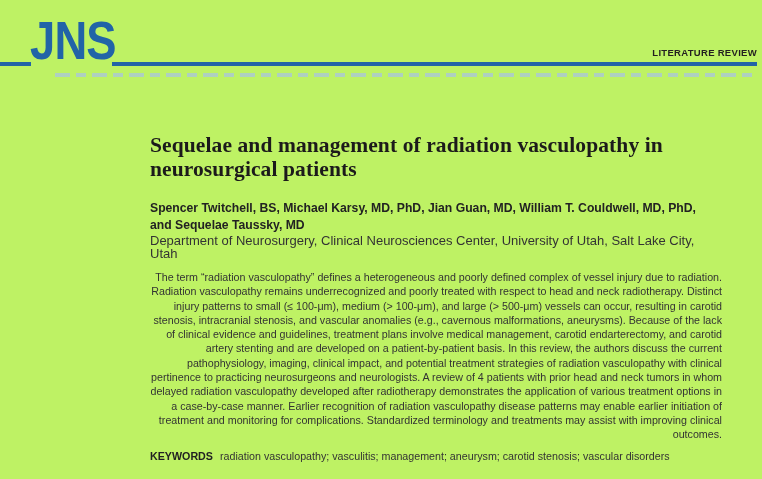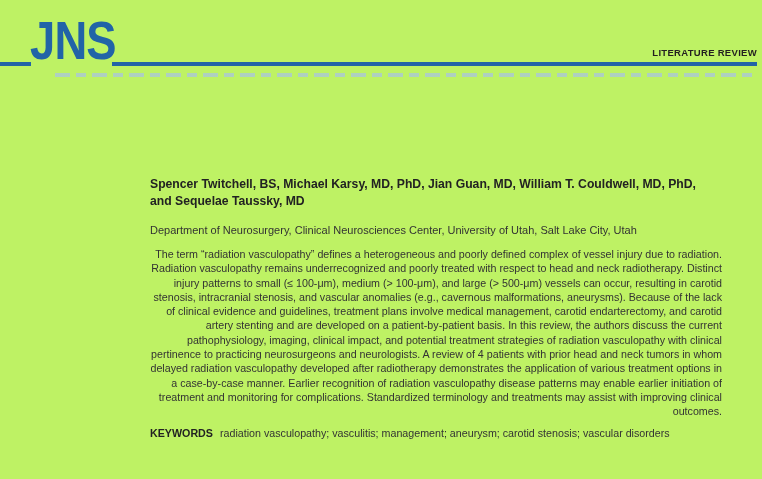--- a/index.html
+++ b/index.html
@@ -67,22 +67,21 @@
     color:var(--title-black);
     letter-spacing:.1px;
   }
   .authors{
     margin-top:19px;
     font-size:12.2px;line-height:17px;
     font-weight:bold;
     color:#222;
   }
   .affiliation{
-    margin-top:14px;
-    font-size:11px;line-height:13px;
+    font-size:13px;line-height:13px;
     color:#333;
   }
   .abstract{
     margin-top:10px;
     font-size:10.7px;line-height:14.3px;
     color:#333;
     text-align:right;
   }
   .doi{
     margin-top:7px;
@@ -109,21 +108,22 @@
 
   <div class="rule-left"></div>
   <div class="logo">JNS</div>
   <div class="rule-right"></div>
   <div class="dash-rule"></div>
   <div class="category-label">LITERATURE REVIEW</div>
 
   <div class="article">
 
     <h1 class="title">
-      <br>
+      <span>Sequelae and management of radiation vasculopathy in</span><br>
+      <span>neurosurgical patients</span>
     </h1>
 
     <div class="authors">
       <span>Spencer Twitchell, BS, Michael Karsy, MD, PhD, Jian Guan, MD, William T. Couldwell, MD, PhD,</span><br>
       <span>and Sequelae Taussky, MD</span>
     </div>
 
     <div class="affiliation">Department of Neurosurgery, Clinical Neurosciences Center, University of Utah, Salt Lake City, Utah</div>
 
     <p class="abstract">The term “radiation vasculopathy” defines a heterogeneous and poorly defined complex of vessel injury due to radiation. Radiation vasculopathy remains underrecognized and poorly treated with respect to head and neck radiotherapy. Distinct injury patterns to small (≤ 100-μm), medium (&gt; 100-μm), and large (&gt; 500-μm) vessels can occur, resulting in carotid stenosis, intracranial stenosis, and vascular anomalies (e.g., cavernous malformations, aneurysms). Because of the lack of clinical evidence and guidelines, treatment plans involve medical management, carotid endarterectomy, and carotid artery stenting and are developed on a patient-by-patient basis. In this review, the authors discuss the current pathophysiology, imaging, clinical impact, and potential treatment strategies of radiation vasculopathy with clinical pertinence to practicing neurosurgeons and neurologists. A review of 4 patients with prior head and neck tumors in whom delayed radiation vasculopathy developed after radiotherapy demonstrates the application of various treatment options in a case-by-case manner. Earlier recognition of radiation vasculopathy disease patterns may enable earlier initiation of treatment and monitoring for complications. Standardized terminology and treatments may assist with improving clinical outcomes.</p>

